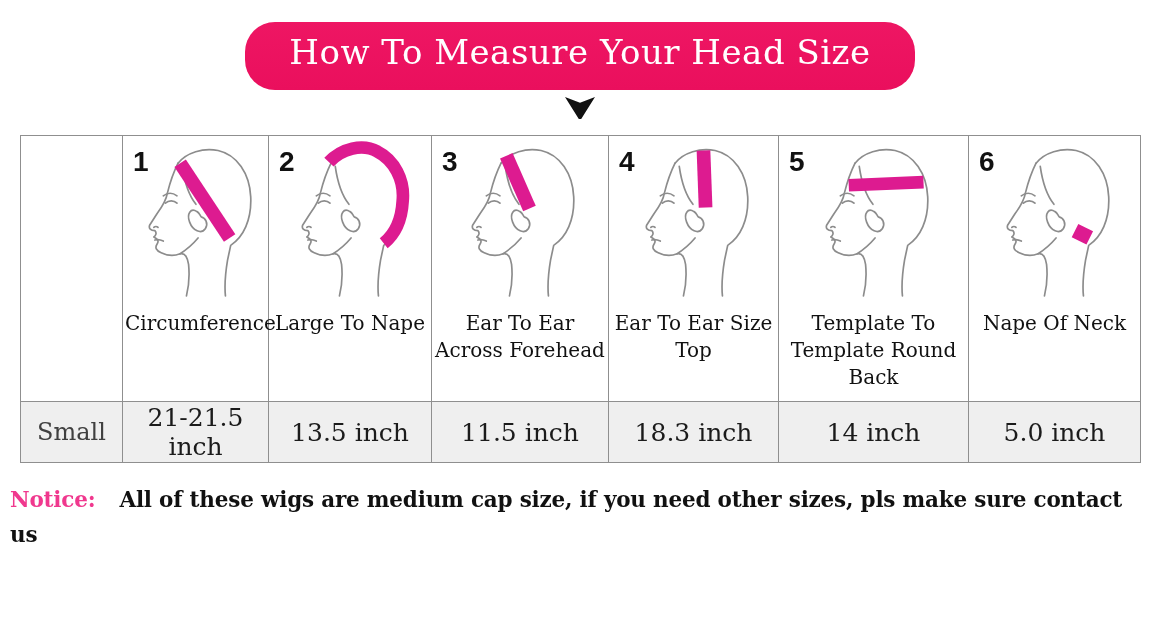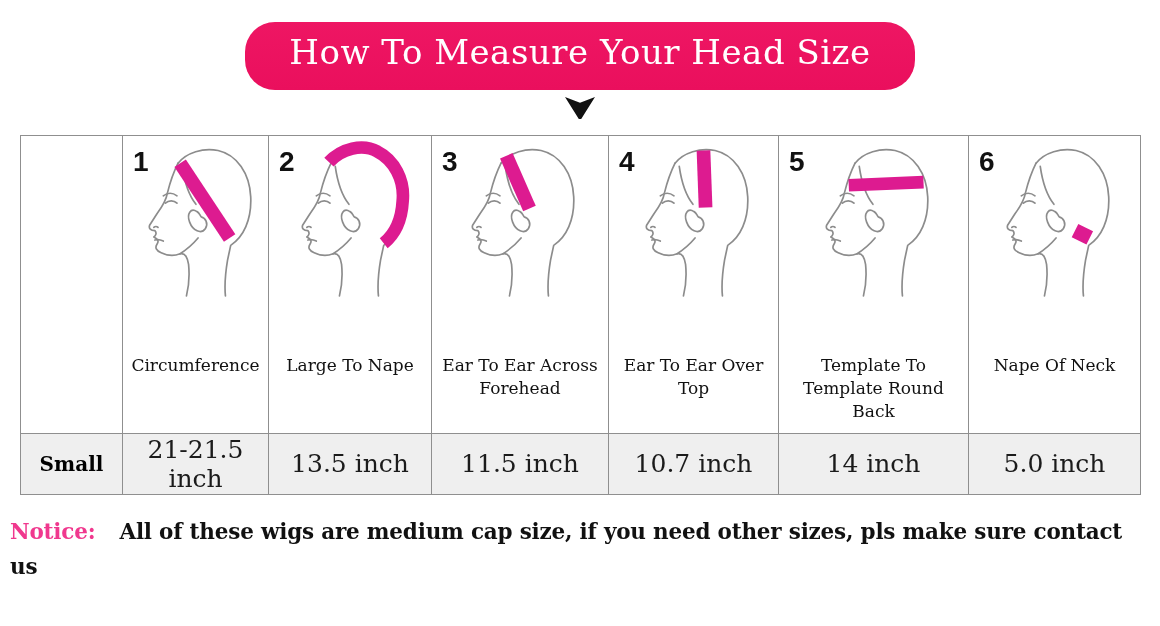--- a/index.html
+++ b/index.html
@@ -40,34 +40,33 @@
   }
   td.head-cell{height:218px;background:#ffffff;padding:0;vertical-align:top;}
   .imgwrap{position:relative;height:164px;}
   .imgwrap .num{
     position:absolute;left:10px;top:6px;
     font-family:"Liberation Sans","DejaVu Sans",sans-serif;
     font-weight:bold;font-size:28px;color:#111;
   }
   .head-svg{display:block;margin:4px auto 0 auto;height:158px;width:148px;}
   .col-label{
-    font-size:17px;line-height:1.35;color:#111;
+    font-size:20px;line-height:1.35;color:#111;
     padding:6px 2px 10px 2px;
-    margin-top:44px;
   }
   td.corner{background:#ffffff;}
 
   tr.r-gray td{background:#efefef;}
   tr.r-pink td{background:#fbd3e2;}
   tr.r-small td{height:56px;}
   tr.r-medium td{height:63px;}
   tr.r-large td{height:60px;}
 
   td.row-label{
-    font-weight:bold;font-size:20px;color:#000000;
+    font-weight:normal;font-size:24px;color:#404040;
   }
   td.val{font-size:25px;}
 
   
   .notice{
     margin:20px 28px 0 10px;
     font-size:21.5px;font-weight:bold;color:#111111;
     line-height:1.62;letter-spacing:-.2px;
   }
   .notice .notice-label{color:#f0388e;margin-right:24px;}
@@ -152,21 +151,21 @@
     </td>
 
     <td class="head-cell">
       <div class="imgwrap">
         <span class="num">4</span>
         <svg class="head-svg" viewBox="0 0 140 150">
           <use href="#headArt"></use>
           <path d="M81 64 L79 10" stroke="#dd1b90" stroke-width="13" fill="none"></path>
         </svg>
       </div>
-      <div class="col-label">Ear To Ear Over Top</div>
+      <div class="col-label">Ear To Ear Size Top</div>
     </td>
 
     <td class="head-cell">
       <div class="imgwrap">
         <span class="num">5</span>
         <svg class="head-svg" viewBox="0 0 140 150">
           <use href="#headArt"></use>
           <path d="M46 43 L117 40" stroke="#dd1b90" stroke-width="12" fill="none"></path>
         </svg>
       </div>
@@ -183,21 +182,21 @@
       </div>
       <div class="col-label">Nape Of Neck</div>
     </td>
   </tr>
 
   <tr class="r-gray r-small">
     <td class="row-label">Small</td>
     <td class="val">21-21.5 inch</td>
     <td class="val">13.5 inch</td>
     <td class="val">11.5 inch</td>
-    <td class="val">10.7 inch</td>
+    <td class="val">18.3 inch</td>
     <td class="val">14 inch</td>
     <td class="val">5.0 inch</td>
   </tr>
 
 
 </tbody>
   </table>
 
 <div class="notice">
   <span class="notice-label">Notice:</span><span>All of these wigs are medium cap size, if you need other sizes, pls make sure contact us</span><br>

